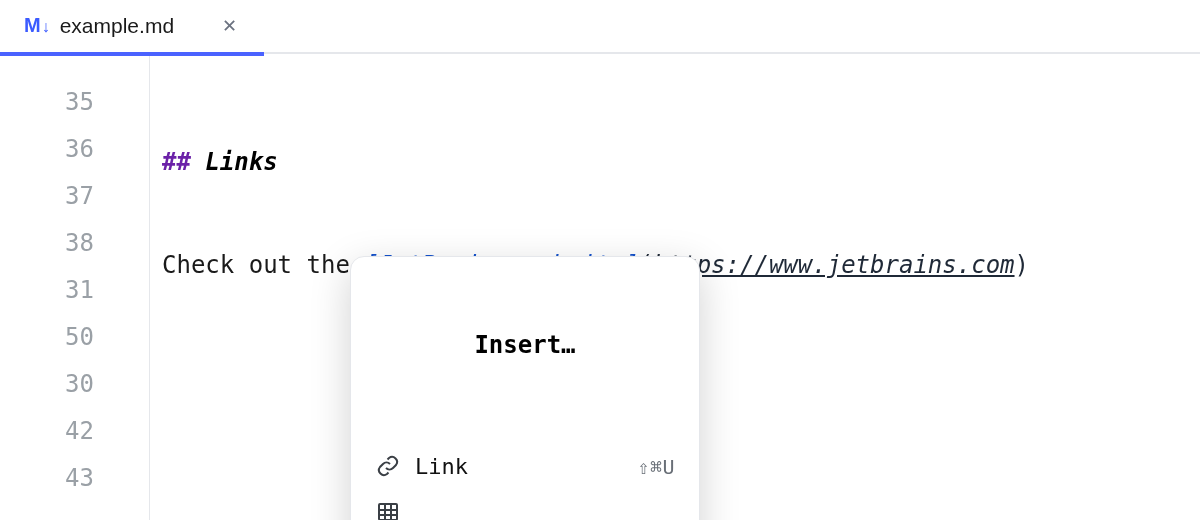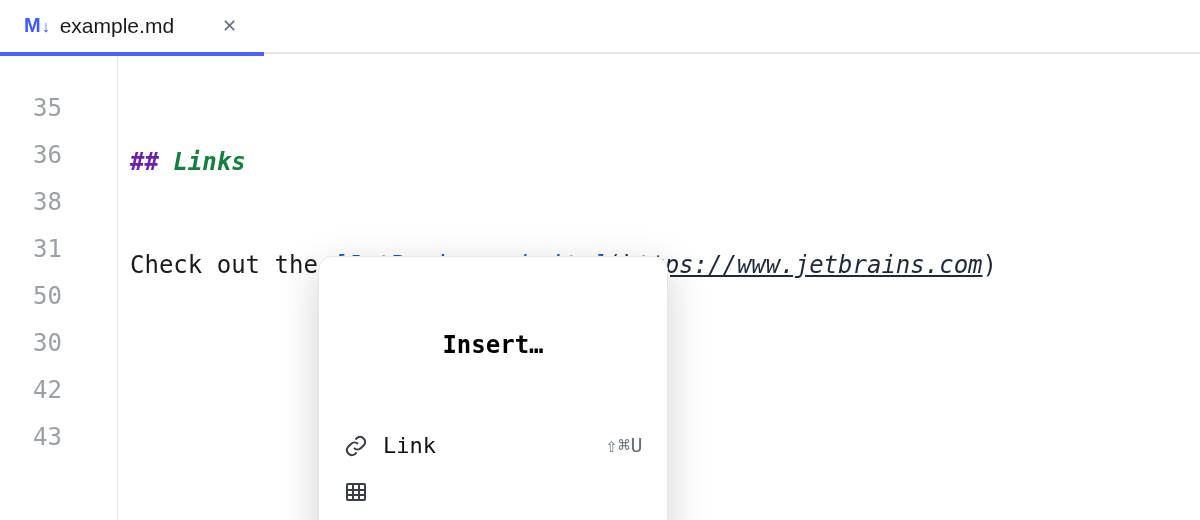--- a/index.html
+++ b/index.html
@@ -11,34 +11,34 @@
   .tab .ficon { display: flex; align-items: center; gap: 2px; }
   .tab .ficon .m { color: #3b5bff; font-weight: 800; font-size: 20px; letter-spacing: -1px; }
   .tab .ficon .arrow { color: #3b5bff; font-weight: 700; font-size: 16px; transform: translateY(1px); }
   .tab .fname { font-size: 21px; color: #1a1a1a; }
   .tab .close { margin-left: 38px; color: #6b7280; font-size: 18px; cursor: pointer; }
   .tabbar-underline { position: absolute; left: 0; right: 0; height: 2px; top: 52px; background: #e5e7eb; }
   .tab-active-underline { position: absolute; left: 0; width: 264px; top: 52px; height: 4px; background: #4a62ff; }
 
   
   .editor { display: flex; position: absolute; top: 56px; left: 0; right: 0; bottom: 0; }
-  .gutter { width: 118px; background: #fff; padding-top: 28px; border-right: 1px solid #e5e7eb; }
+  .gutter { width: 150px; background: #fff; padding-top: 22px; border-right: 1px solid #e5e7eb; }
   .gutter .ln { height: 47px; display: flex; align-items: center; justify-content: flex-end; padding-right: 55px; color: #9aa0a6; font-family: "Menlo","Consolas",monospace; font-size: 24px; }
   .code { flex: 1; padding-top: 26px; font-family: "Menlo","Consolas",monospace; font-size: 24px; color: #1a1a1a; white-space: pre; position: relative; }
   .code .line { height: 47px; display: flex; align-items: center; padding-left: 12px; }
   .hpref { color: #6b21a8; font-weight: 700; }
-  .htxt { color: #15803d; font-weight: 700; font-style: italic; }
+  .htxt { color: #000000; font-weight: 700; font-style: italic; }
   .linktxt { color: #1452cc; text-decoration: underline; font-style: italic; }
   .urlopen, .urlclose { color: #1f2937; }
   .url { color: #1f2937; font-style: italic; text-decoration: underline; }
 
   
   .popup { position: absolute; left: 200px; top: 200px; width: 350px; background: #fff; border: 1px solid #e5e7eb; border-radius: 14px; box-shadow: 0 12px 40px rgba(0,0,0,0.18); padding: 18px 10px 12px 10px; }
   .popup-title { text-align: center; font-weight: 700; font-size: 24px; color: #000000; margin-bottom: 18px; }
-  .menu-item { display: flex; align-items: flex-start; gap: 14px; height: 46px; padding: 0 14px; border-radius: 8px; font-size: 22px; color: #111; cursor: pointer; }
+  .menu-item { display: flex; align-items: flex-end; gap: 14px; height: 46px; padding: 0 14px; border-radius: 8px; font-size: 22px; color: #111; cursor: pointer; }
   .menu-label { flex: 1; }
   .menu-shortcut { color: #696f77; font-size: 20px; letter-spacing: 0.5px; }
   .micon { width: 26px; height: 26px; display: flex; align-items: center; justify-content: center; color: #444; }
   .micon svg { width: 24px; height: 24px; stroke: #3a3f45; stroke-width: 2; fill: none; }
 </style>
 </head>
 <body>
 
 <div class="tabbar">
   <div class="tab">
@@ -50,20 +50,21 @@
     <span class="close">✕</span>
   </div>
 </div>
 <div class="tabbar-underline"></div>
 <div class="tab-active-underline"></div>
 
 <div class="editor">
   <div class="gutter" id="gutter">
       <div class="ln">35</div>
       <div class="ln">36</div>
+      <div class="ln">37</div>
       <div class="ln">38</div>
       <div class="ln">31</div>
       <div class="ln">50</div>
       <div class="ln">30</div>
       <div class="ln">42</div>
       <div class="ln">43</div>
     </div>
   <div class="code">
     <div class="line">
       <span class="hpref">## </span><span class="htxt">Links</span>

